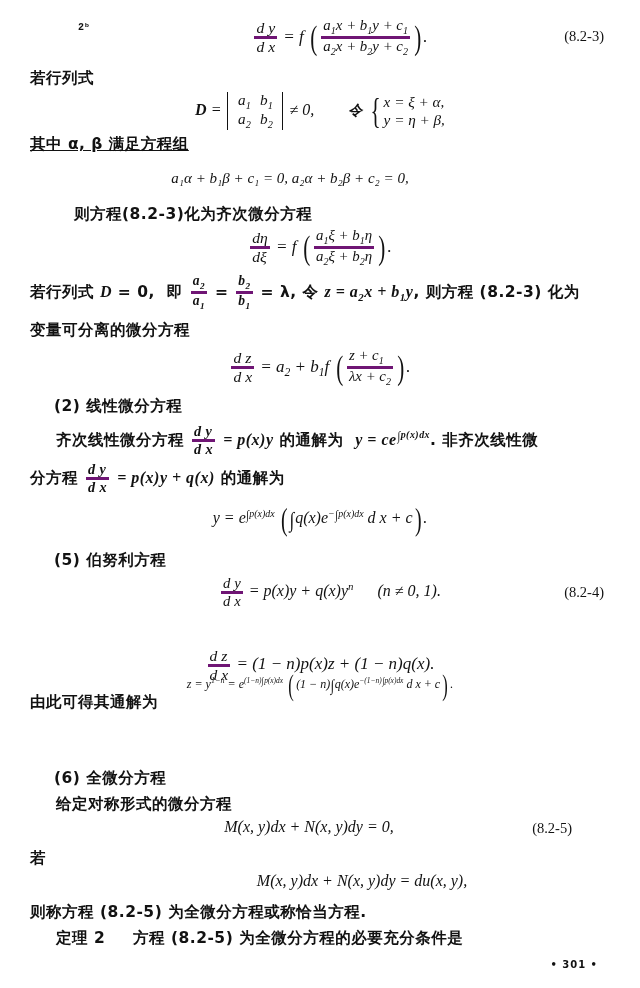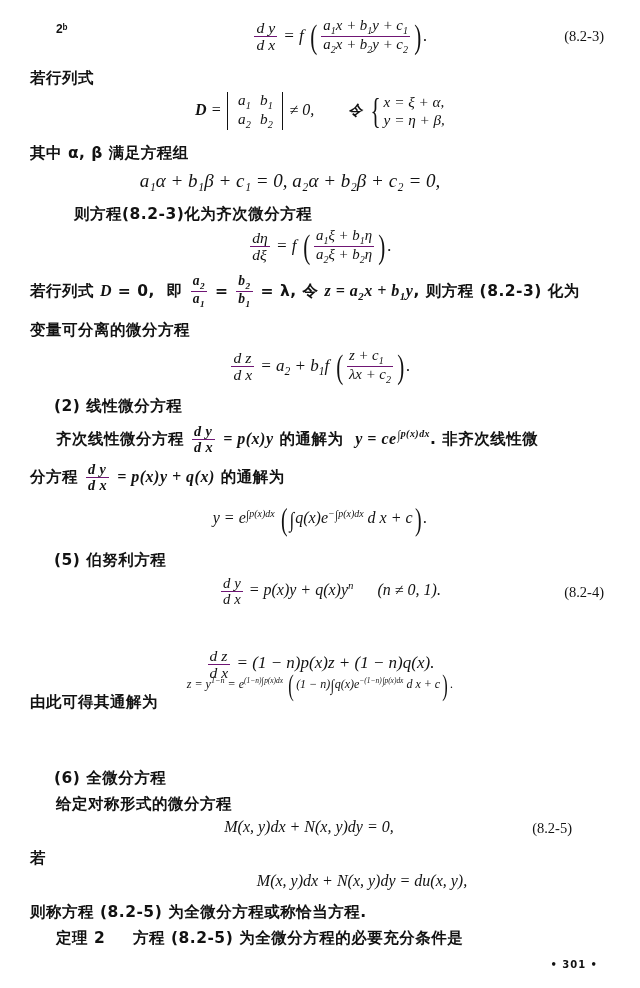--- a/index.html
+++ b/index.html
@@ -45,21 +45,21 @@
   }
   .frac {
     display: inline-block;
     vertical-align: middle;
     text-align: left;
     font-style: italic;
     line-height: 1.02;
     margin: 0 2px;
   }
   .frac .num { display: block; padding: 0 2px; font-size: 0.92em; }
-  .frac .den { display: block; border-top: 1px solid #701a75; padding: 0 2px; font-size: 0.92em; }
+  .frac .den { display: block; border-top: 3px solid #701a75; padding: 0 2px; font-size: 0.92em; }
   .paren {
     display: inline-block;
     vertical-align: middle;
     font-size: 2.0em;
     font-style: normal;
     line-height: 0.62;
     transform: scaleX(0.62);
     font-family: "Liberation Serif", serif;
   }
   .bigparen {
@@ -122,24 +122,24 @@
     position: absolute;
     right: 42px;
     bottom: 18px;
     font-family: "DejaVu Sans", sans-serif;
     font-size: 10px;
     letter-spacing: 1px;
     font-weight: 600;
   }
   .topnum {
     position: absolute;
-    left: 56px;
+    left: 78px;
     top: 22px;
-    font-family: Liberation Sans, sans-serif;
-    font-size: 12px;
+    font-family: Liberation Mono, monospace;
+    font-size: 10px;
     font-weight: 700;
   }
   .blk { position: absolute; box-sizing: border-box; }
 </style>
 </head>
 <body>
 
 <div class="page">
 
   <div class="topnum">2ᵇ</div>
@@ -159,23 +159,23 @@
     <div class="centered math" style="font-size:16px;">
       <span class="bold" style="font-style:italic;">D</span> =
       <span class="det"><span class="r"><span>a<sub>1</sub></span><span>b<sub>1</sub></span></span><span class="r"><span>a<sub>2</sub></span><span>b<sub>2</sub></span></span></span>
       ≠ 0,
       <span style="display:inline-block; width:26px;"></span>
       <span class="cn" style="font-size:14px;">令</span>
       <span class="brace">{</span><span class="cases"><span>x = ξ + α,</span><span>y = η + β,</span></span>
     </div>
   </div>
 
-  <div class="blk cn" style="left:30px; top:143px; width:560px;">其中 α, β 满足方程组</div>
-
-  <div class="blk centered math" style="left:0; top:170px; width:580px; font-size:19px;">a₁α + b₁β + c₁ = 0,  a₂α + b₂β + c₂ = 0,</div>
+  <div class="blk cn" style="left:30px; top:134px; width:560px;text-decoration:underline;">其中 α, β 满足方程组</div>
+
+  <div class="blk centered math" style="left:0; top:170px; width:580px; font-size:15px;">a₁α + b₁β + c₁ = 0,  a₂α + b₂β + c₂ = 0,</div>
 
   <div class="blk cn" style="left:30px; top:204px; width:560px;margin-left:44px;">则方程(8.2-3)化为齐次微分方程</div>
 
   <div class="blk centered math" style="left:0; top:228px; width:640px; font-size:17px;">
     <span class="frac"><span class="num">dη</span><span class="den">dξ</span></span>
     = f
     <span class="paren">(</span><span class="frac" style="font-size:0.95em;"><span class="num">a<sub>1</sub>ξ + b<sub>1</sub>η</span><span class="den">a<sub>2</sub>ξ + b<sub>2</sub>η</span></span><span class="paren">)</span>.
   </div>
 
   <div class="blk cn" style="left:30px; top:274px; width:590px;">

